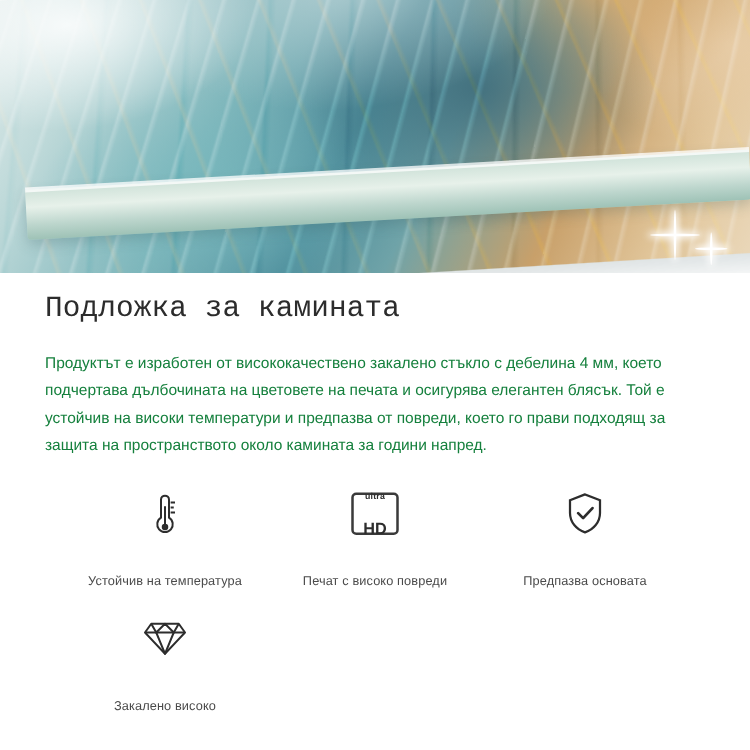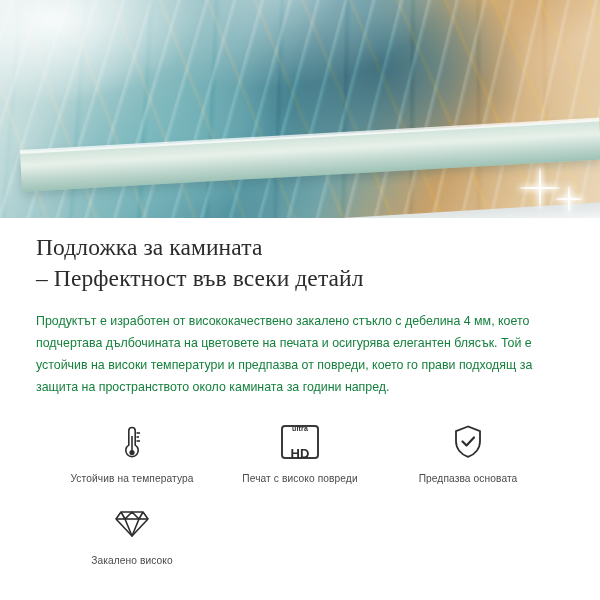--- a/index.html
+++ b/index.html
@@ -100,21 +100,21 @@
   .sparkle i.h { height: 2px; }
   .sparkle i.v { width: 2px; }
 
   
   .content {
     position: relative;
     padding: 14px 36px 0 36px;
   }
   h1.headline {
     margin: 0;
-    font-family: Liberation Serif, serif;
+    font-family: Liberation Mono, monospace;
     font-weight: 400;
     font-size: 23.5px;
     line-height: 31px;
     color: #2c2c2c;
     letter-spacing: 0.1px;
   }
   h1.headline .line2 { display: block; }
 
   p.body-copy {
     margin: 16px 0 0 0;
@@ -138,21 +138,21 @@
     align-items: center;
     text-align: center;
   }
   .feature .icon-box {
     height: 44px;
     display: flex;
     align-items: center;
     justify-content: center;
   }
   .feature .caption {
-    margin-top: 9px;
+    margin-top: 27px;
     font-size: 10.2px;
     color: #4a4a4a;
     letter-spacing: 0.1px;
     text-align: right;
   }
 
   .ultrahd {
     width: 34px;
     height: 30px;
     border: 2px solid #3a3a3a;
@@ -183,21 +183,20 @@
     <div class="sparkle" style="left:556px; top:186px; width:26px; height:26px;">
       <i class="h" style="left:0; top:12px; width:26px;"></i>
       <i class="v" style="left:12px; top:0; height:26px;"></i>
     </div>
   </div>
 
   <div class="content">
 
     <h1 class="headline">
       <span>Подложка за камината</span>
-      <span class="line2">– Перфектност във всеки детайл</span>
     </h1>
 
     <p class="body-copy">Продуктът е изработен от висококачествено закалено стъкло с дебелина 4 мм, което подчертава дълбочината на цветовете на печата и осигурява елегантен блясък. Той е устойчив на високи температури и предпазва от повреди, което го прави подходящ за защита на пространството около камината за години напред.</p>
 
     <div class="features">
 
       <div class="feature">
         <div class="icon-box">
           <svg width="26" height="40" viewBox="0 0 26 40" fill="none" stroke="#2d2d2d" stroke-width="1.6">
             <path d="M13 5.5a3.2 3.2 0 0 1 3.2 3.2v14.4a6.2 6.2 0 1 1-6.4 0V8.7A3.2 3.2 0 0 1 13 5.5z"></path>

